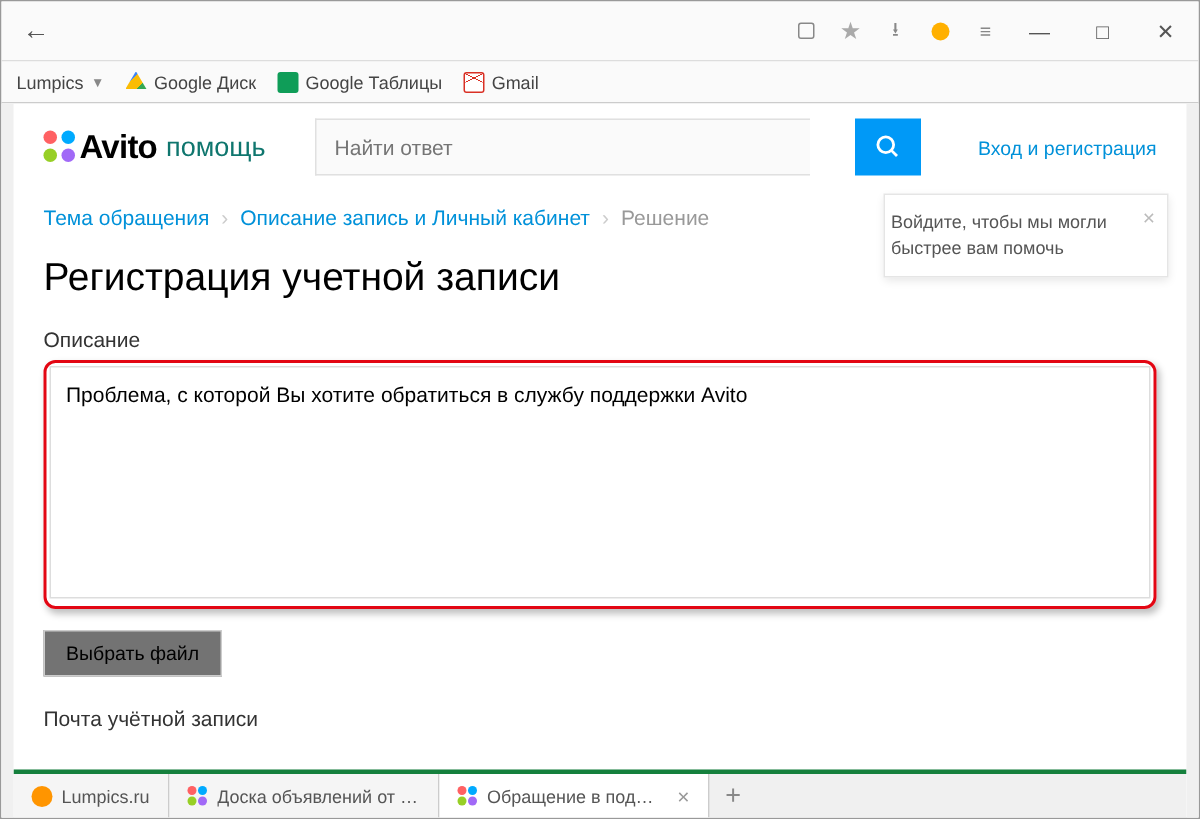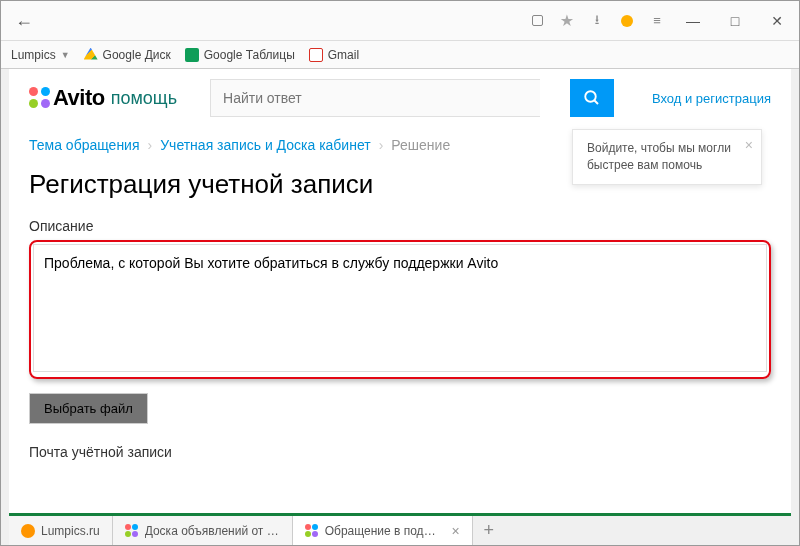--- a/index.html
+++ b/index.html
@@ -33,27 +33,27 @@
     .logo-sub { font-size: 18px; color: #0f766e; font-weight: 300; margin-left: 4px; }
     .search-wrap { flex: 1; display: flex; margin-left: 15px; gap: 30px; }
     .search-input { flex: 1; height: 38px; border: 1px solid #e0e0e0; border-right: none; padding: 0 12px; font-size: 14px; outline: none; background: #fafafa; }
     .search-btn { width: 44px; height: 38px; background: #0099f7; border: none; display: flex; align-items: center; justify-content: center; cursor: pointer; }
     .search-btn svg { width: 18px; height: 18px; }
     .login-link { color: #0091d9; font-size: 13px; cursor: pointer; margin-left: 20px; }
     .breadcrumb { padding: 12px 20px 0; font-size: 14px; color: #0091d9; display: flex; gap: 8px; align-items: center; }
     .breadcrumb .sep { color: #ccc; }
     .breadcrumb .current { color: #999; }
     .breadcrumb a { cursor: pointer; }
-    .tooltip-card { position: absolute; top: 60px; right: 29px; background: #fff; border: 1px solid #e5e5e5; box-shadow: 0 2px 6px rgba(0,0,0,0.1); padding: 10px 30px 10px 14px; font-size: 12px; color: #555; width: 190px; line-height: 1.4; }
+    .tooltip-card { position: absolute; top: 60px; right: 12px; background: #fff; border: 1px solid #e5e5e5; box-shadow: 0 2px 6px rgba(0,0,0,0.1); padding: 10px 30px 10px 4px; font-size: 12px; color: #555; width: 190px; line-height: 1.4; }
     .tooltip-card .close-x { position: absolute; top: 6px; right: 8px; color: #bbb; cursor: pointer; font-size: 14px; }
     h1 { font-size: 26px; font-weight: normal; color: #000; padding: 16px 20px 18px; }
     .form-area { padding: 0 20px; }
     .field-label { font-size: 14px; color: #333; margin-bottom: 6px; }
     .desc-box { border: 2.5px solid #e30613; border-radius: 8px; padding: 2px; box-shadow: 2px 3px 5px rgba(0,0,0,0.25); margin-bottom: 14px; }
-    .desc-box textarea { width: 100%; height: 128px; border: 1px solid #ddd; padding: 10px; font-size: 14px; font-family: Arial; resize: none; outline: none; }
+    .desc-box textarea { width: 100%; height: 155px; border: 1px solid #ddd; padding: 10px; font-size: 14px; font-family: Arial; resize: none; outline: none; }
     .file-btn { border: 1px solid #ccc; background: #737373; padding: 7px 14px; font-size: 13px; cursor: pointer; }
     .email-row { display: flex; align-items: flex-start; gap: 18px; margin-top: 20px; }
     .email-input { width: 255px; height: 36px; border: 1px solid #ddd; padding: 0 10px; font-size: 14px; }
     .email-hint { font-size: 12px; color: #888; line-height: 1.4; padding-top: 4px; }
     .bottom-tabs { position: absolute; bottom: 0; left: 0; right: 0; height: 32px; background: #f0f0f0; border-top: 3px solid #15803d; display: flex; align-items: stretch; }
     .tab { display: flex; align-items: center; gap: 6px; padding: 0 12px; border-right: 1px solid #ccc; font-size: 12px; color: #555; cursor: pointer; background: #f5f5f5; max-width: 180px; }
     .tab.active { background: #fff; }
     .tab-ico { width: 14px; height: 14px; flex-shrink: 0; }
     .orange-ico { background: #ff9500; border-radius: 50%; }
     .avito-sm { display: grid; grid-template-columns: 1fr 1fr; gap: 0.5px; }
@@ -129,21 +129,21 @@
     </div>
 
     <div class="tooltip-card">
       <span>Войдите, чтобы мы могли быстрее вам помочь</span>
       <span class="close-x">×</span>
     </div>
 
     <div class="breadcrumb">
       <a>Тема обращения</a>
       <span class="sep">›</span>
-      <a>Учетная запись и Доска кабинет</a>
+      <a>Описание запись и Личный кабинет</a>
       <span class="sep">›</span>
       <span class="current">Решение</span>
     </div>
 
     <h1>Регистрация учетной записи</h1>
 
     <div class="form-area">
       <div class="field-label">Описание</div>
       <div class="desc-box">
         <textarea style="">Проблема, с которой Вы хотите обратиться в службу поддержки Avito</textarea>

